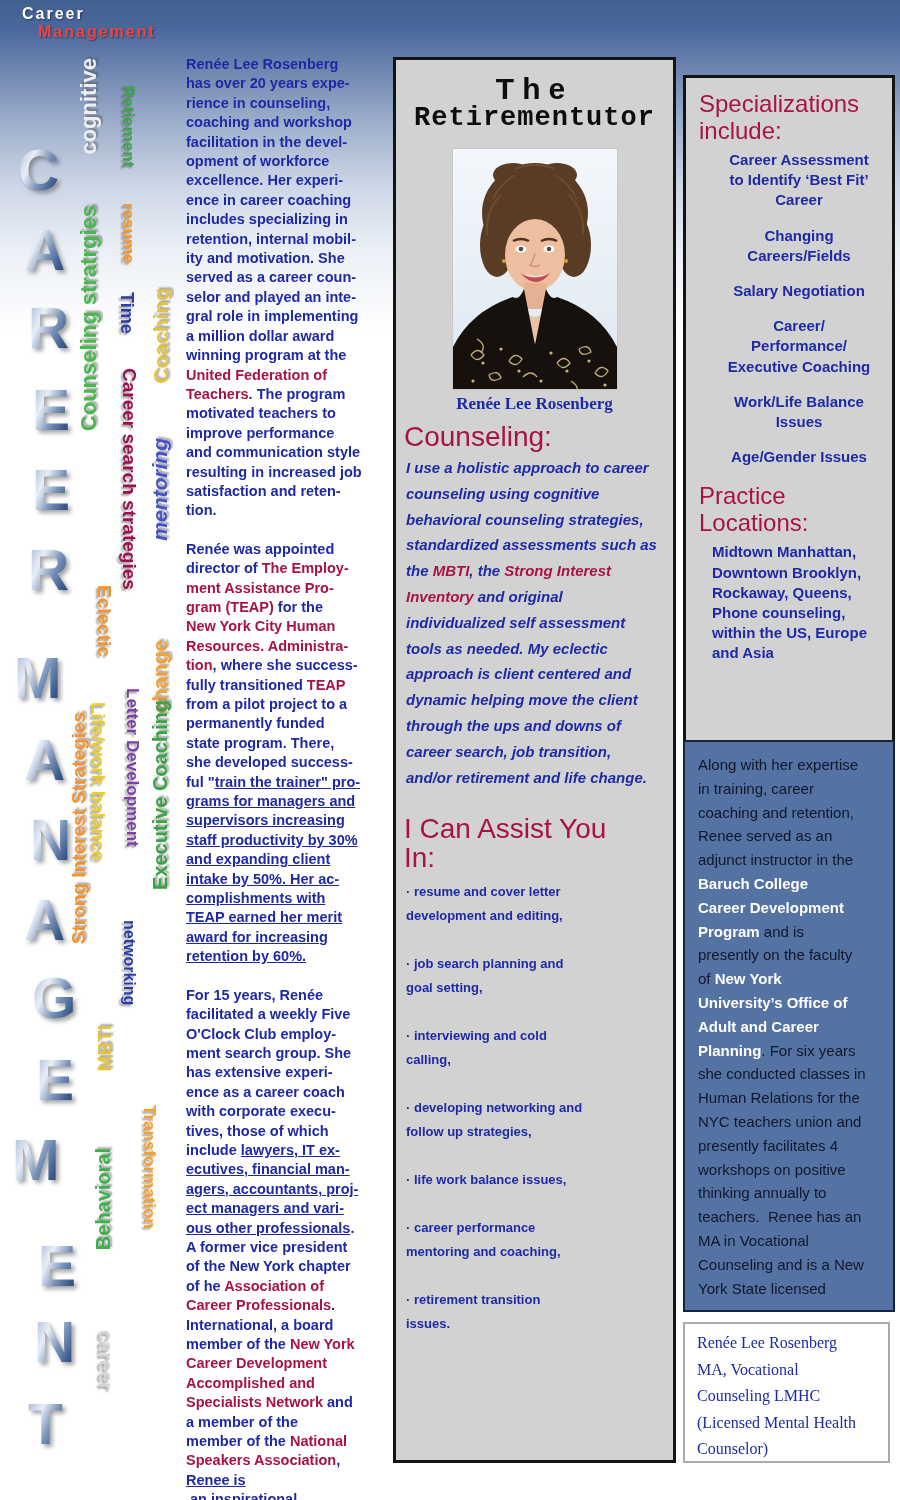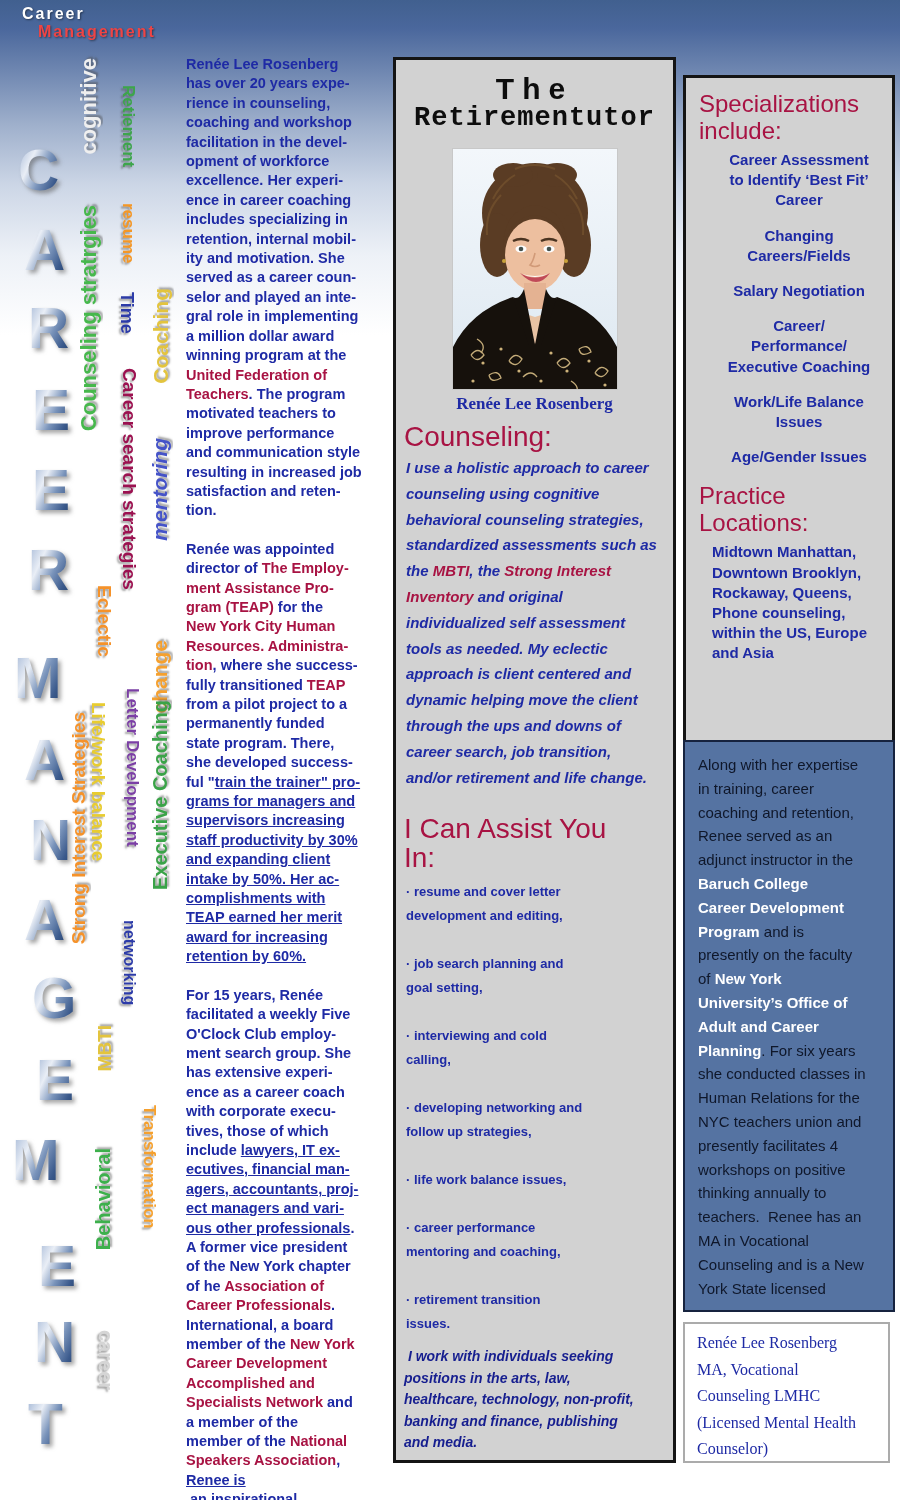--- a/index.html
+++ b/index.html
@@ -301,25 +301,20 @@
 calling,</div>
         <div class="list-item">· developing networking and
 follow up strategies,</div>
         <div class="list-item">· life work balance issues,</div>
         <div class="list-item">· career performance
 mentoring and coaching,</div>
         <div class="list-item">· retirement transition
 issues.</div>
       </div>
 
-    <p class="closing-italic"> I work with individuals seeking
-positions in the arts, law,
-healthcare, technology, non-profit,
-banking and finance, publishing
-and media.</p>
   </div>
 
   <div class="right-panel">
     <div class="rp-heading">
       <div>Specializations</div>
       <div>include:</div>
     </div>
     <div class="spec-list">
         <div class="list-item">Career Assessment
 to Identify ‘Best Fit’

